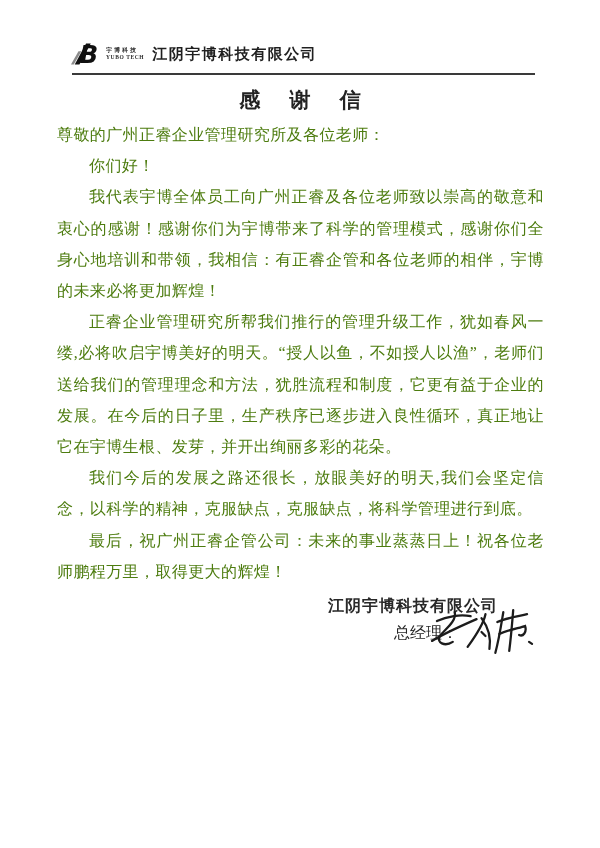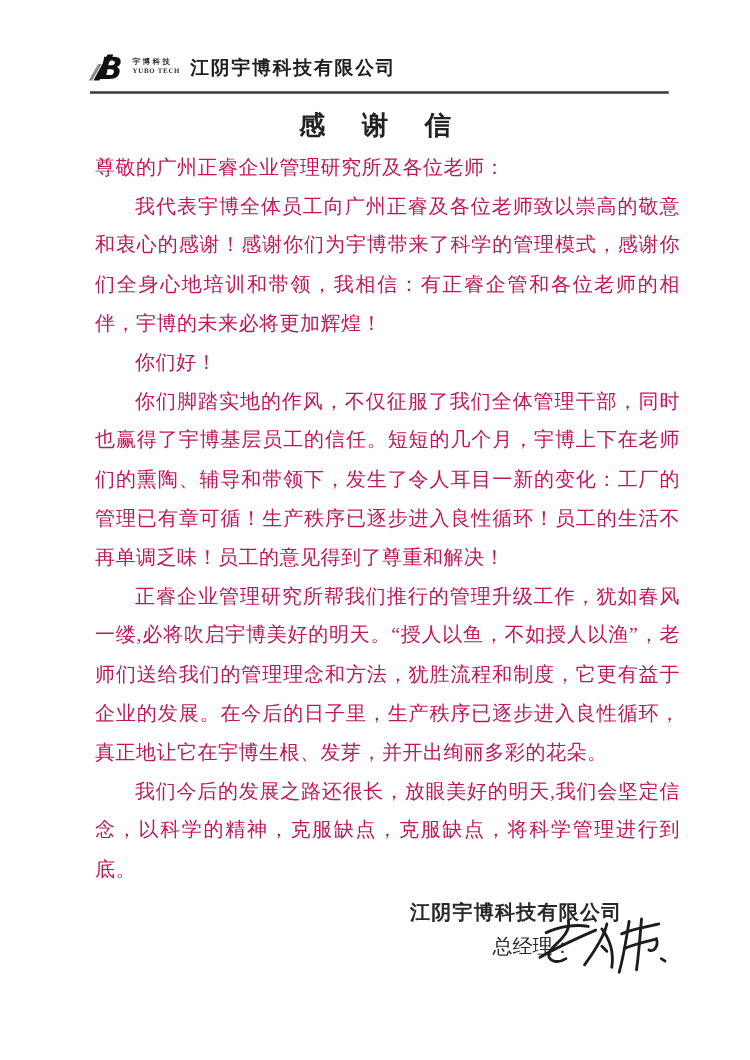--- a/index.html
+++ b/index.html
@@ -33,23 +33,22 @@
   .title {
     position:absolute; top:86px; left:0; width:100%;
     text-align:center; font-size:21px; font-weight:bold; color:#222;
     letter-spacing:12px; text-indent:12px;
   }
   
   .content {
     position:absolute; top:119px; left:57px; width:487px;
   }
   .content p {
-    font-size:16px; line-height:31.2px; text-align:justify; color:#be185d;
+    font-size:16px; line-height:31.2px; text-align:justify; color:#4d7c0f;
     letter-spacing:0.4px;
-    margin-left:19px;
   }
   .indent { text-indent:2em; }
   
   .sign { margin-top:5px; }
   .sign-line { font-size:16px; line-height:27px; text-align:right; color:#282828; }
   .sign-company { padding-right:46px; font-weight:bold; letter-spacing:1px; }
   .sign-role { padding-right:86px; position:relative; height:30px; }
   .sign-date { padding-right:42px; letter-spacing:1px; }
   .sig-svg {
     position:absolute; right:10px; top:-13px; width:104px; height:52px;
@@ -74,25 +73,25 @@
       </div>
     </div>
     <div class="header-company">江阴宇博科技有限公司</div>
   </div>
   <div class="header-rule"></div>
 
   <div class="title">感 谢 信</div>
 
   <div class="content">
     <p>尊敬的广州正睿企业管理研究所及各位老师：</p>
+    <p class="indent">你们好！</p>
     <p class="indent">我代表宇博全体员工向广州正睿及各位老师致以崇高的敬意和衷心的感谢！感谢你们为宇博带来了科学的管理模式，感谢你们全身心地培训和带领，我相信：有正睿企管和各位老师的相伴，宇博的未来必将更加辉煌！</p>
-    <p class="indent">你们好！</p>
-    <p class="indent">你们脚踏实地的作风，不仅征服了我们全体管理干部，同时也赢得了宇博基层员工的信任。短短的几个月，宇博上下在老师们的熏陶、辅导和带领下，发生了令人耳目一新的变化：工厂的管理已有章可循！生产秩序已逐步进入良性循环！员工的生活不再单调乏味！员工的意见得到了尊重和解决！</p>
     <p class="indent">正睿企业管理研究所帮我们推行的管理升级工作，犹如春风一缕,必将吹启宇博美好的明天。“授人以鱼，不如授人以渔”，老师们送给我们的管理理念和方法，犹胜流程和制度，它更有益于企业的发展。在今后的日子里，生产秩序已逐步进入良性循环，真正地让它在宇博生根、发芽，并开出绚丽多彩的花朵。</p>
     <p class="indent">我们今后的发展之路还很长，放眼美好的明天,我们会坚定信念，以科学的精神，克服缺点，克服缺点，将科学管理进行到底。</p>
+    <p class="indent">最后，祝广州正睿企管公司：未来的事业蒸蒸日上！祝各位老师鹏程万里，取得更大的辉煌！</p>
 
     <div class="sign">
       <div class="sign-line sign-company">江阴宇博科技有限公司</div>
       <div class="sign-line sign-role">
         <span>总经理：</span>
         <svg class="sig-svg" viewBox="0 0 105 52" xmlns="http://www.w3.org/2000/svg" fill="none" stroke="#1c1c1c" stroke-width="2.3" stroke-linecap="round">
           <path d="M7,15 C17,10 31,8 41,10"></path>
           <path d="M25,6 C27,16 14,24 10,30 C6,37 15,41 23,36"></path>
           <path d="M2,35 C15,27 31,20 47,13"></path>
           <path d="M56,8 C54,18 46,30 38,41"></path>

